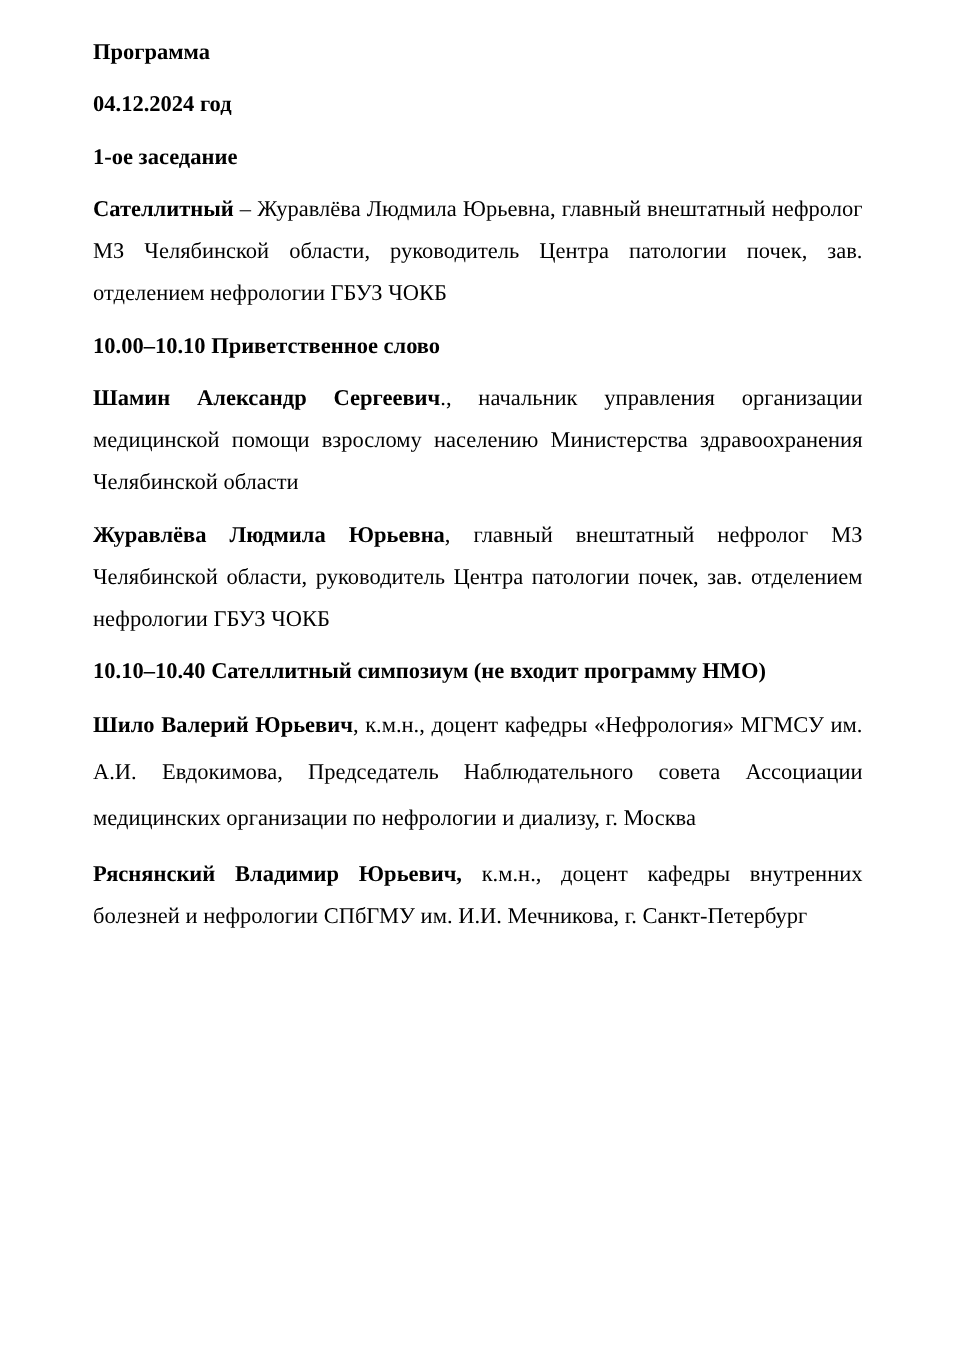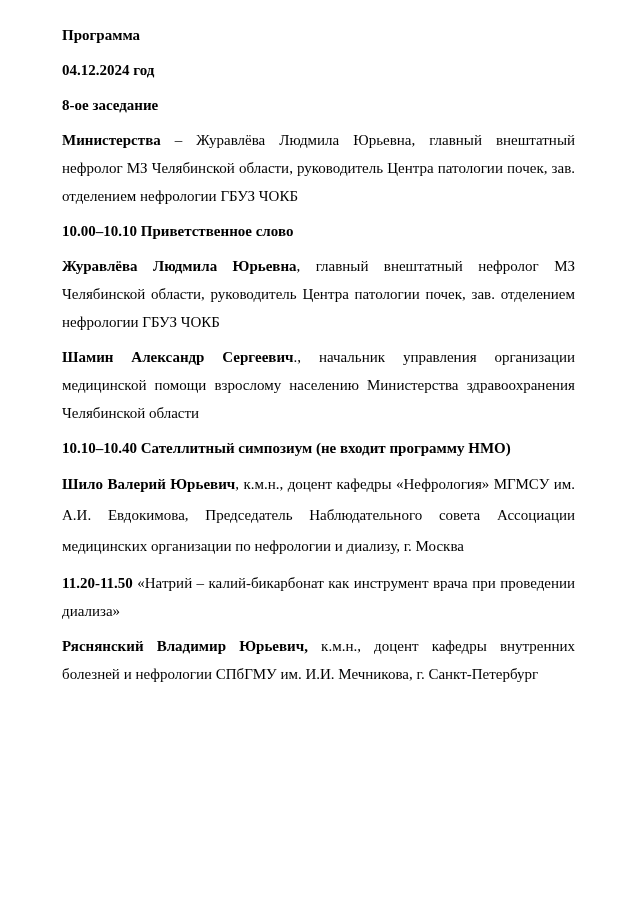--- a/index.html
+++ b/index.html
@@ -32,23 +32,22 @@
     font-weight: 700;
   }
 </style>
 </head>
 <body>
 
 <main class="page">
   <div id="doc-body">
       <p class="para"><span class="run-bold">Программа</span></p>
       <p class="para"><span class="run-bold">04.12.2024 год</span></p>
-      <p class="para"><span class="run-bold">8-ое заседание</span></p>
-      <p class="para"><span class="run-bold">Министерства</span><span class="run-normal"> – Журавлёва Людмила Юрьевна, главный внештатный нефролог МЗ Челябинской области, руководитель Центра патологии почек, зав. отделением нефрологии ГБУЗ ЧОКБ</span></p>
+      <p class="para"><span class="run-bold">1-ое заседание</span></p>
+      <p class="para"><span class="run-bold">Сателлитный</span><span class="run-normal"> – Журавлёва Людмила Юрьевна, главный внештатный нефролог МЗ Челябинской области, руководитель Центра патологии почек, зав. отделением нефрологии ГБУЗ ЧОКБ</span></p>
       <p class="para"><span class="run-bold">10.00–10.10 Приветственное слово</span></p>
+      <p class="para"><span class="run-bold">Шамин Александр Сергеевич</span><span class="run-normal">., начальник управления организации медицинской помощи взрослому населению Министерства здравоохранения Челябинской области</span></p>
       <p class="para"><span class="run-bold">Журавлёва Людмила Юрьевна</span><span class="run-normal">, главный внештатный нефролог МЗ Челябинской области, руководитель Центра патологии почек, зав. отделением нефрологии ГБУЗ ЧОКБ</span></p>
-      <p class="para"><span class="run-bold">Шамин Александр Сергеевич</span><span class="run-normal">., начальник управления организации медицинской помощи взрослому населению Министерства здравоохранения Челябинской области</span></p>
       <p class="para"><span class="run-bold">10.10–10.40 Сателлитный симпозиум (не входит программу НМО)</span></p>
       <p class="para tight"><span class="run-bold">Шило Валерий Юрьевич</span><span class="run-normal">, к.м.н., доцент кафедры «Нефрология» МГМСУ им. А.И. Евдокимова, Председатель Наблюдательного совета Ассоциации медицинских организации по нефрологии и диализу, г. Москва</span></p>
-      <p class="para"><span class="run-bold">11.20-11.50</span><span class="run-normal"> «Натрий – калий-бикарбонат как инструмент врача при проведении диализа»</span></p>
       <p class="para"><span class="run-bold">Ряснянский Владимир Юрьевич,</span><span class="run-normal"> к.м.н., доцент кафедры внутренних болезней и нефрологии СПбГМУ им. И.И. Мечникова, г. Санкт-Петербург</span></p>
     </div>
 </main>
 
 </body></html>

